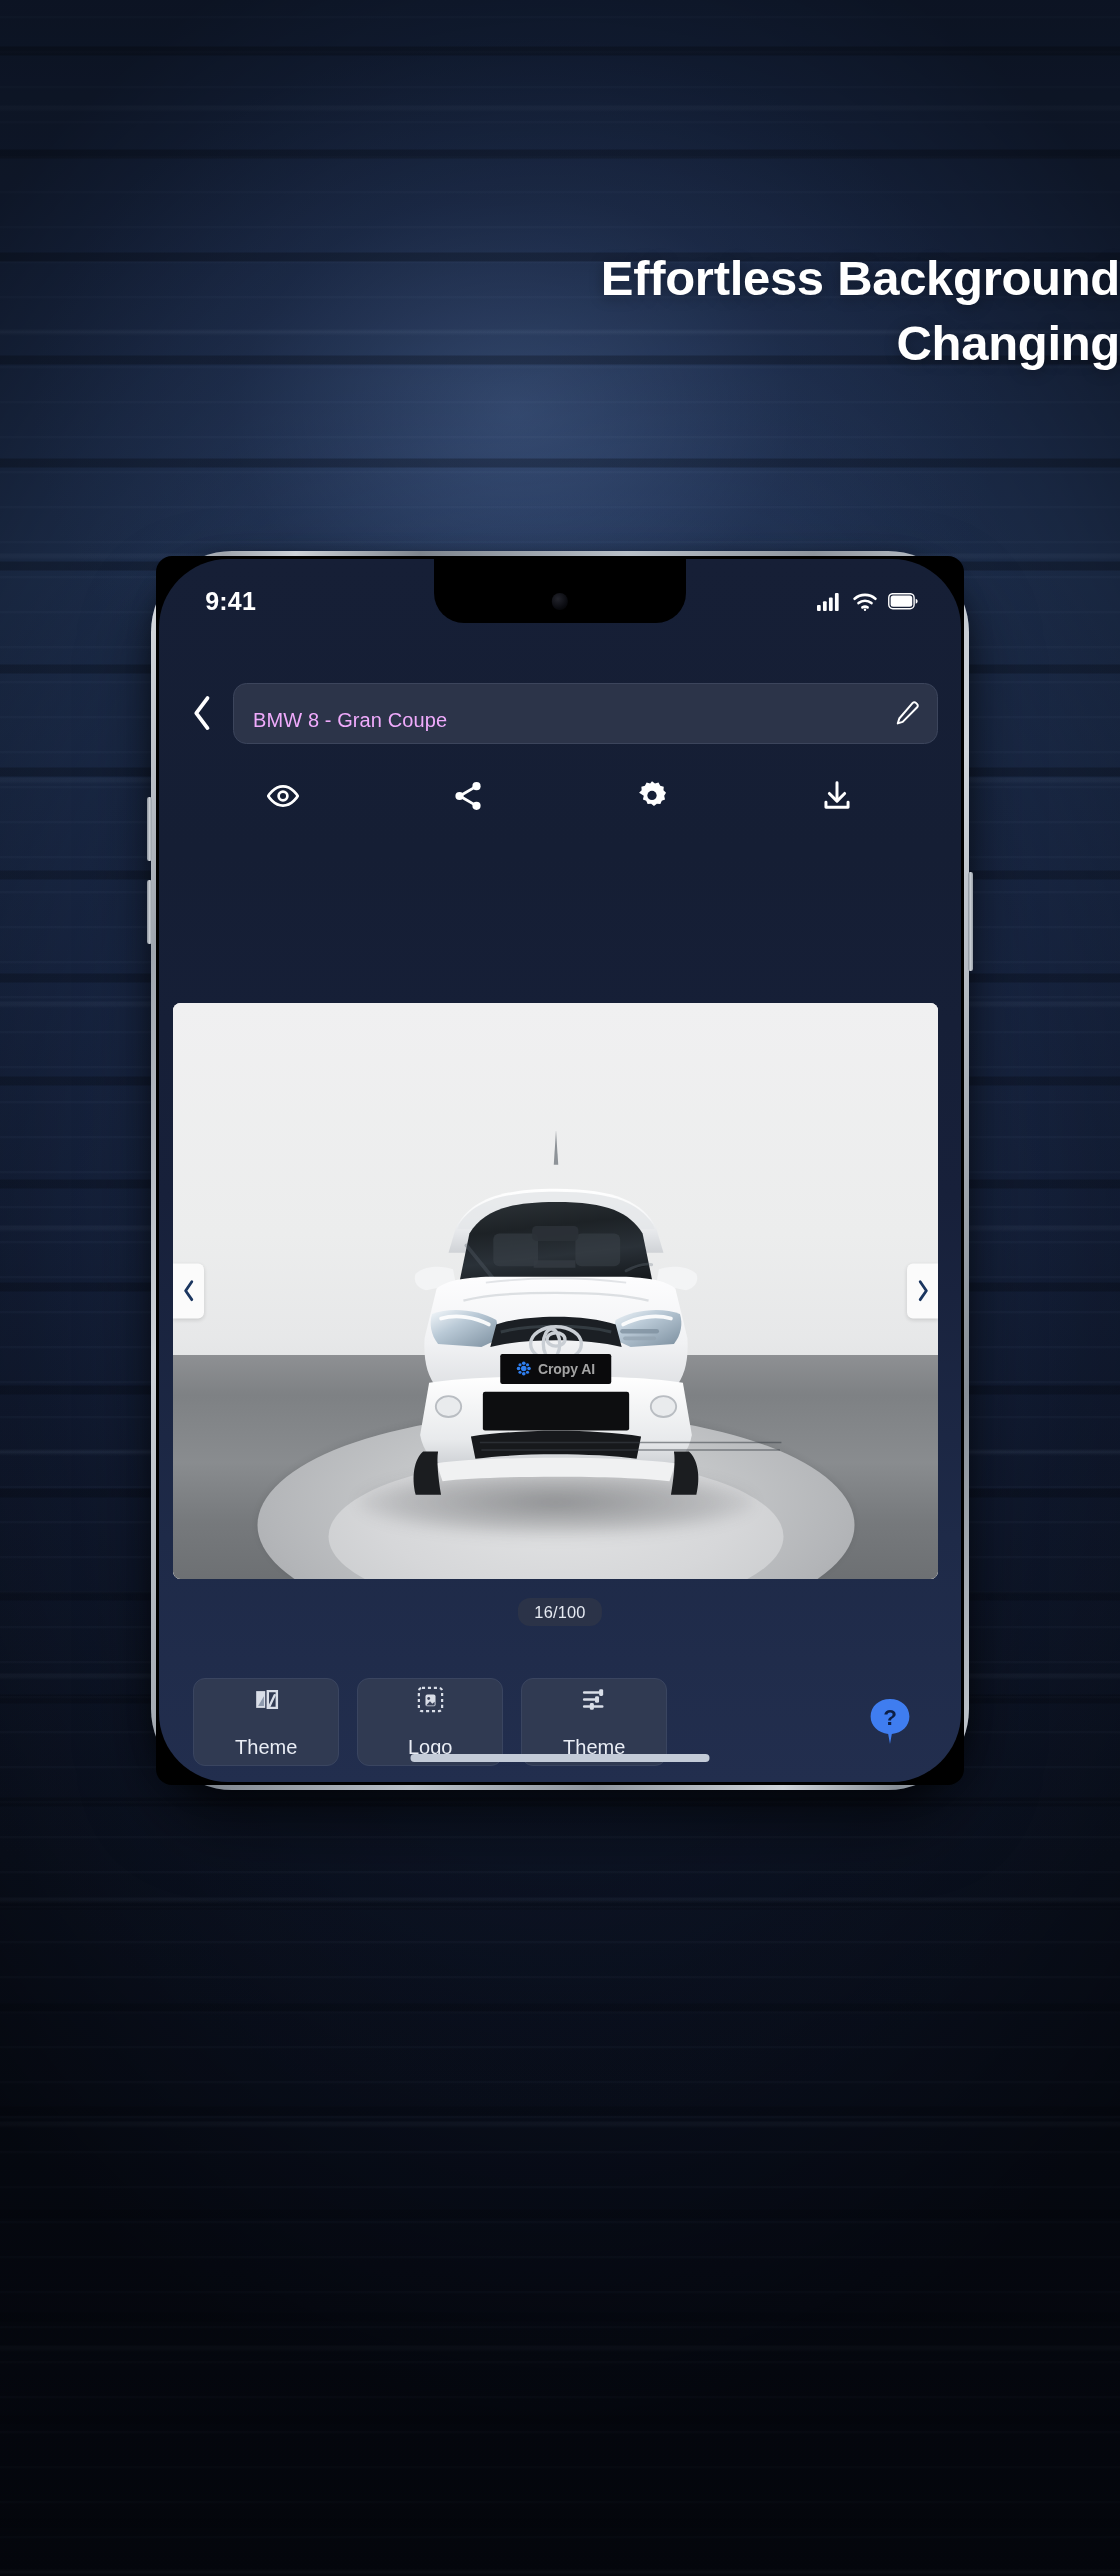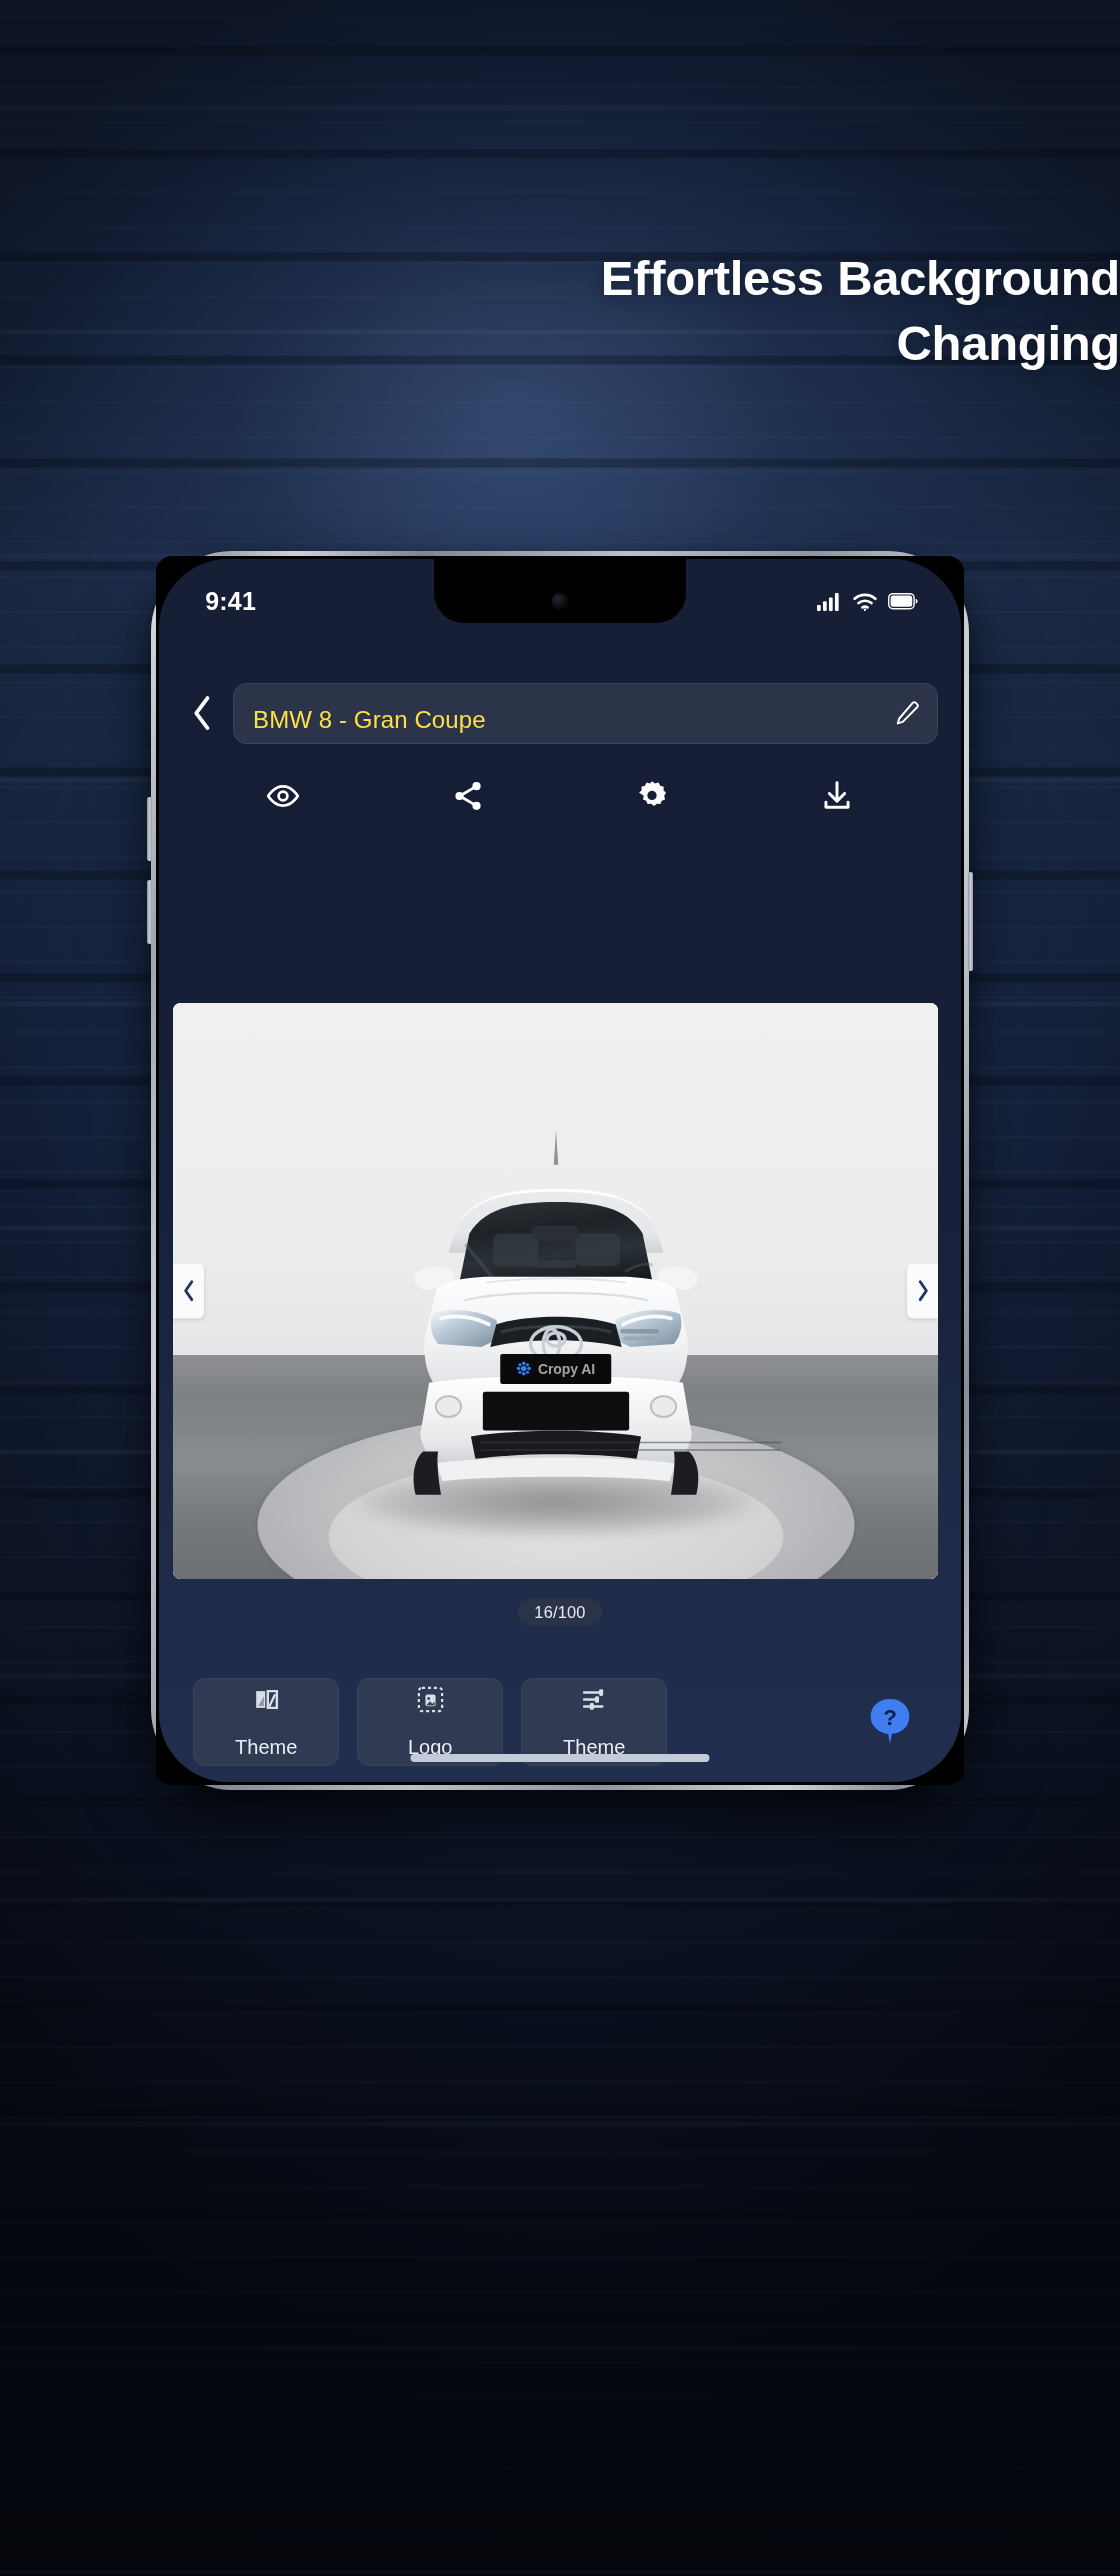--- a/index.html
+++ b/index.html
@@ -184,22 +184,22 @@
     background: #2c3449;
     border: 0.7px solid #3c455c;
     border-radius: 13.4px;
     display: flex;
     align-items: center;
     padding: 0 16.4px 0 19.4px;
     gap: 9px;
   }
   #name-value {
     flex: 1;
-    color: #fde047;
-    font-size: 24px;
+    color: #f0abfc;
+    font-size: 20px;
     letter-spacing: 0.1px;
     white-space: nowrap;
     overflow: hidden;
     margin-top: 14px;
   }
 
   
   #icon-toolbar {
     position: absolute;
     top: 203px; left: 0; right: 0;

